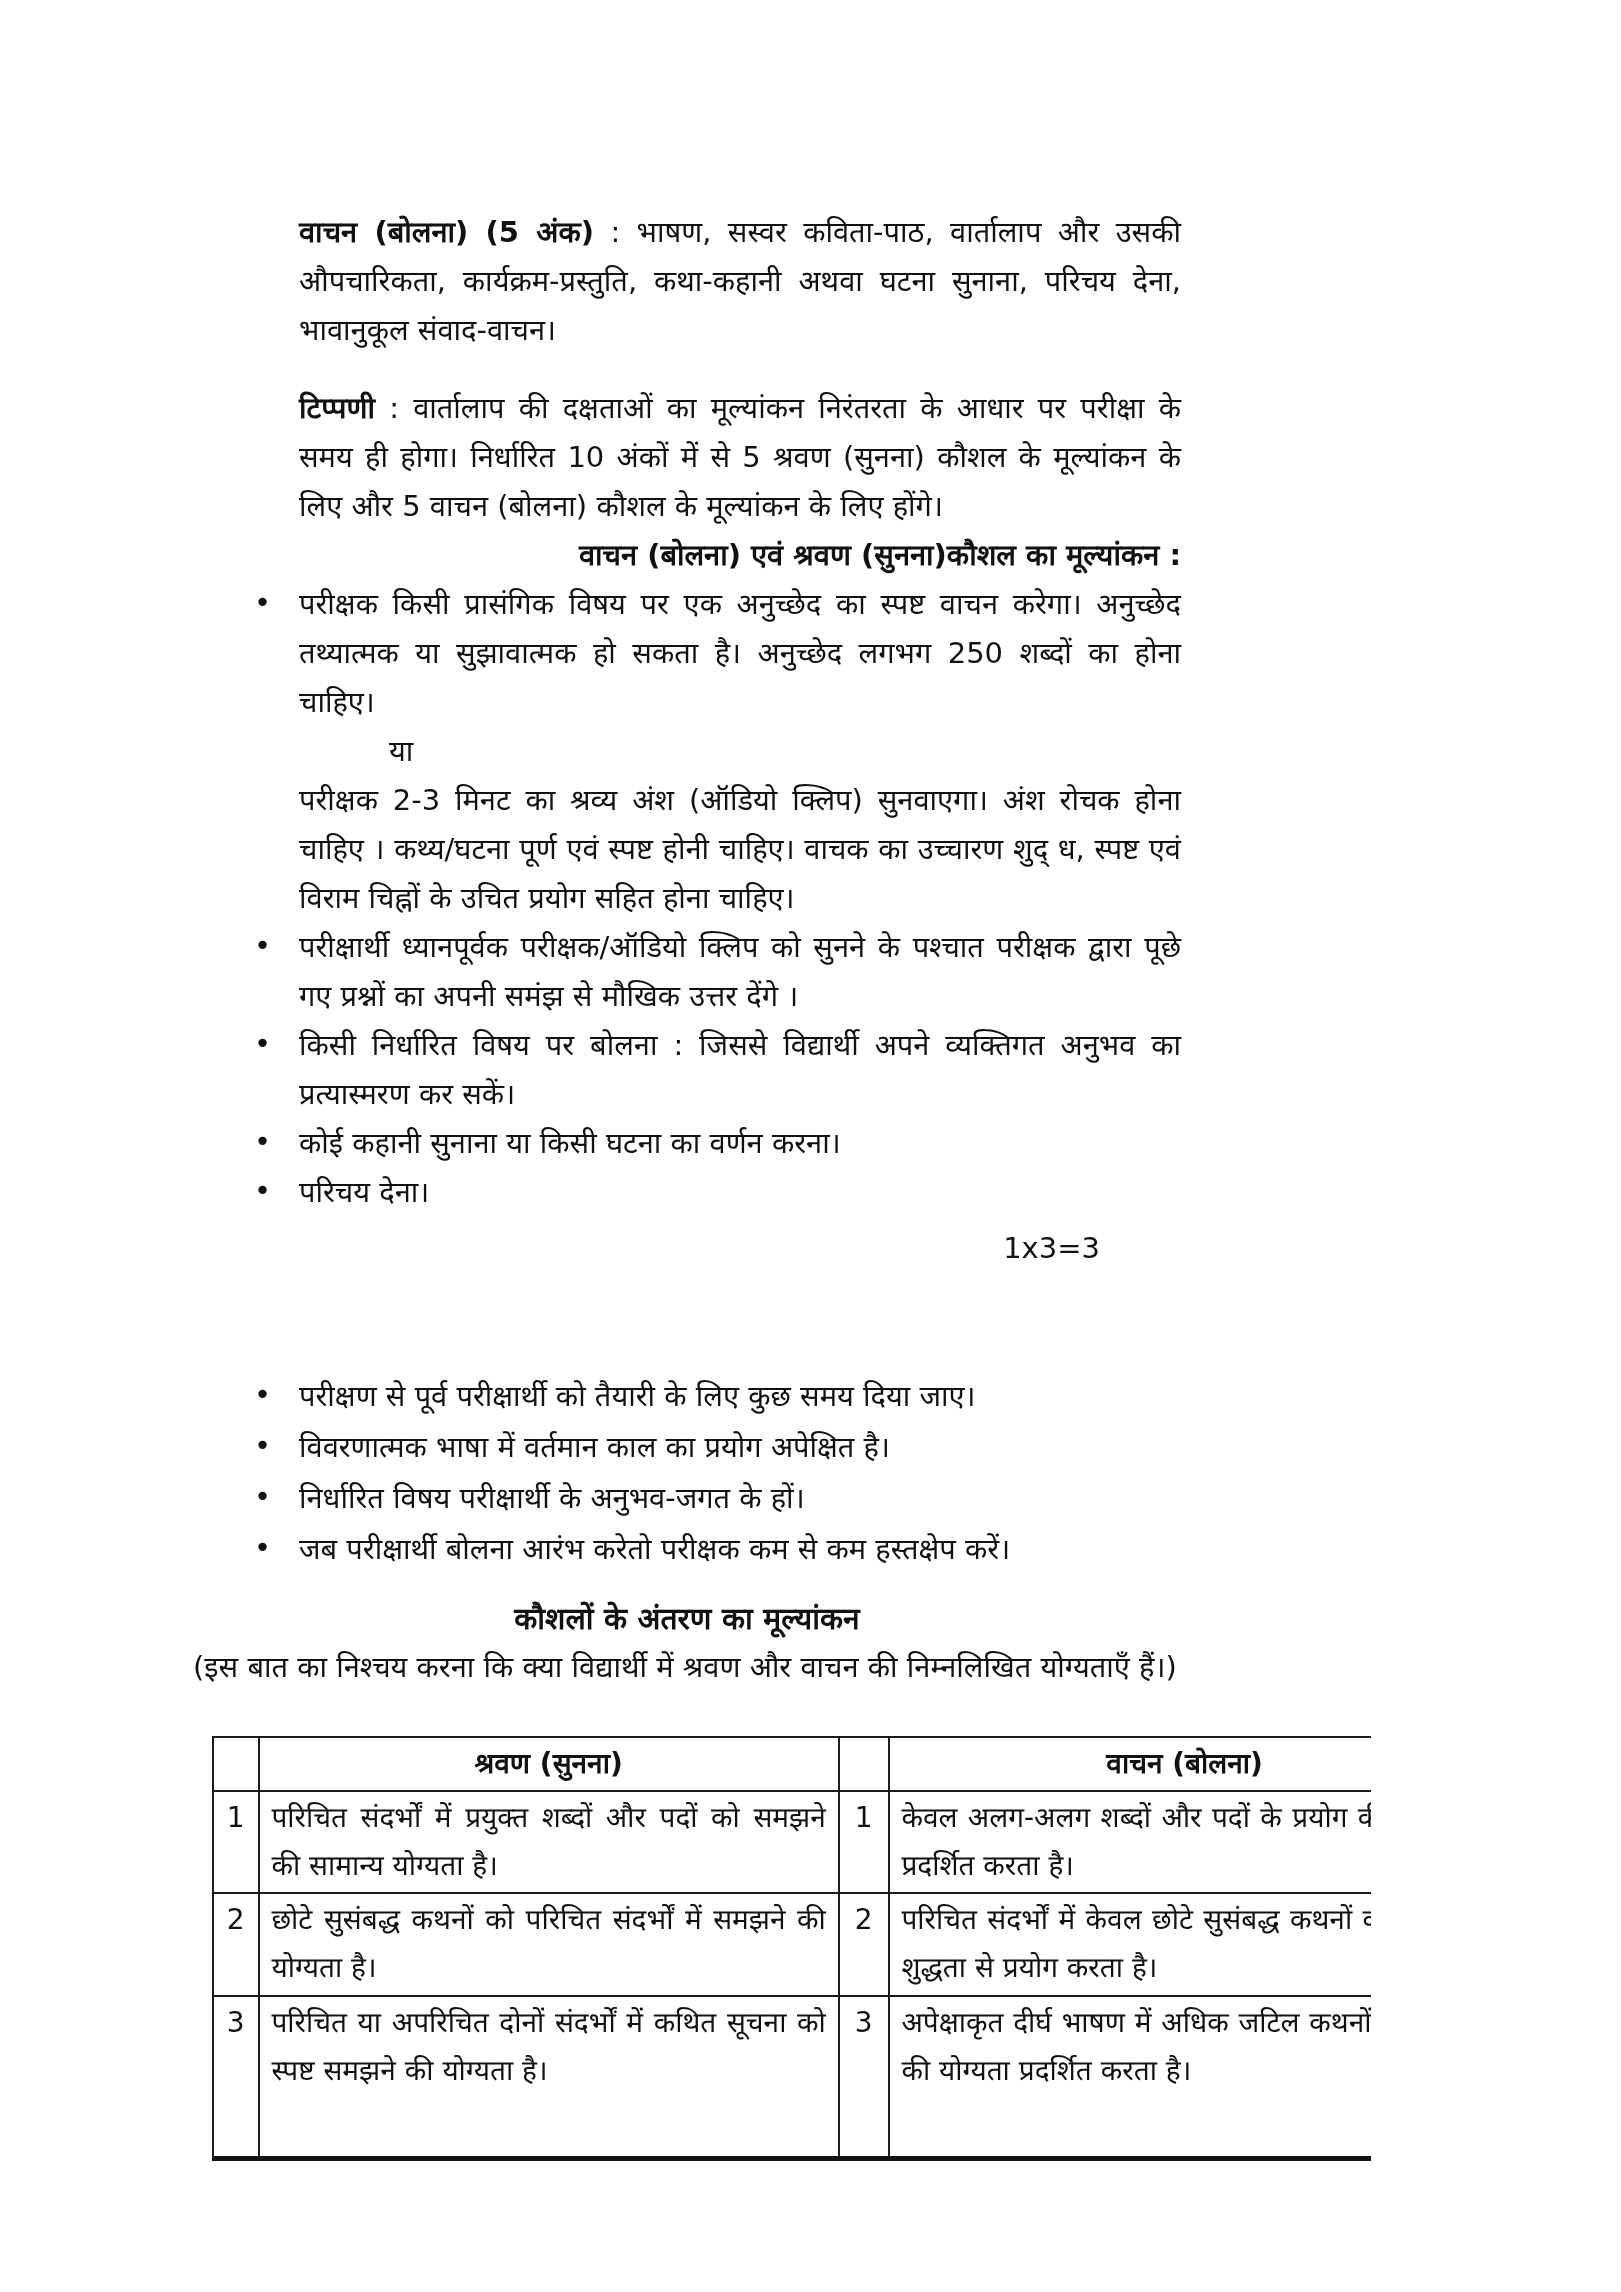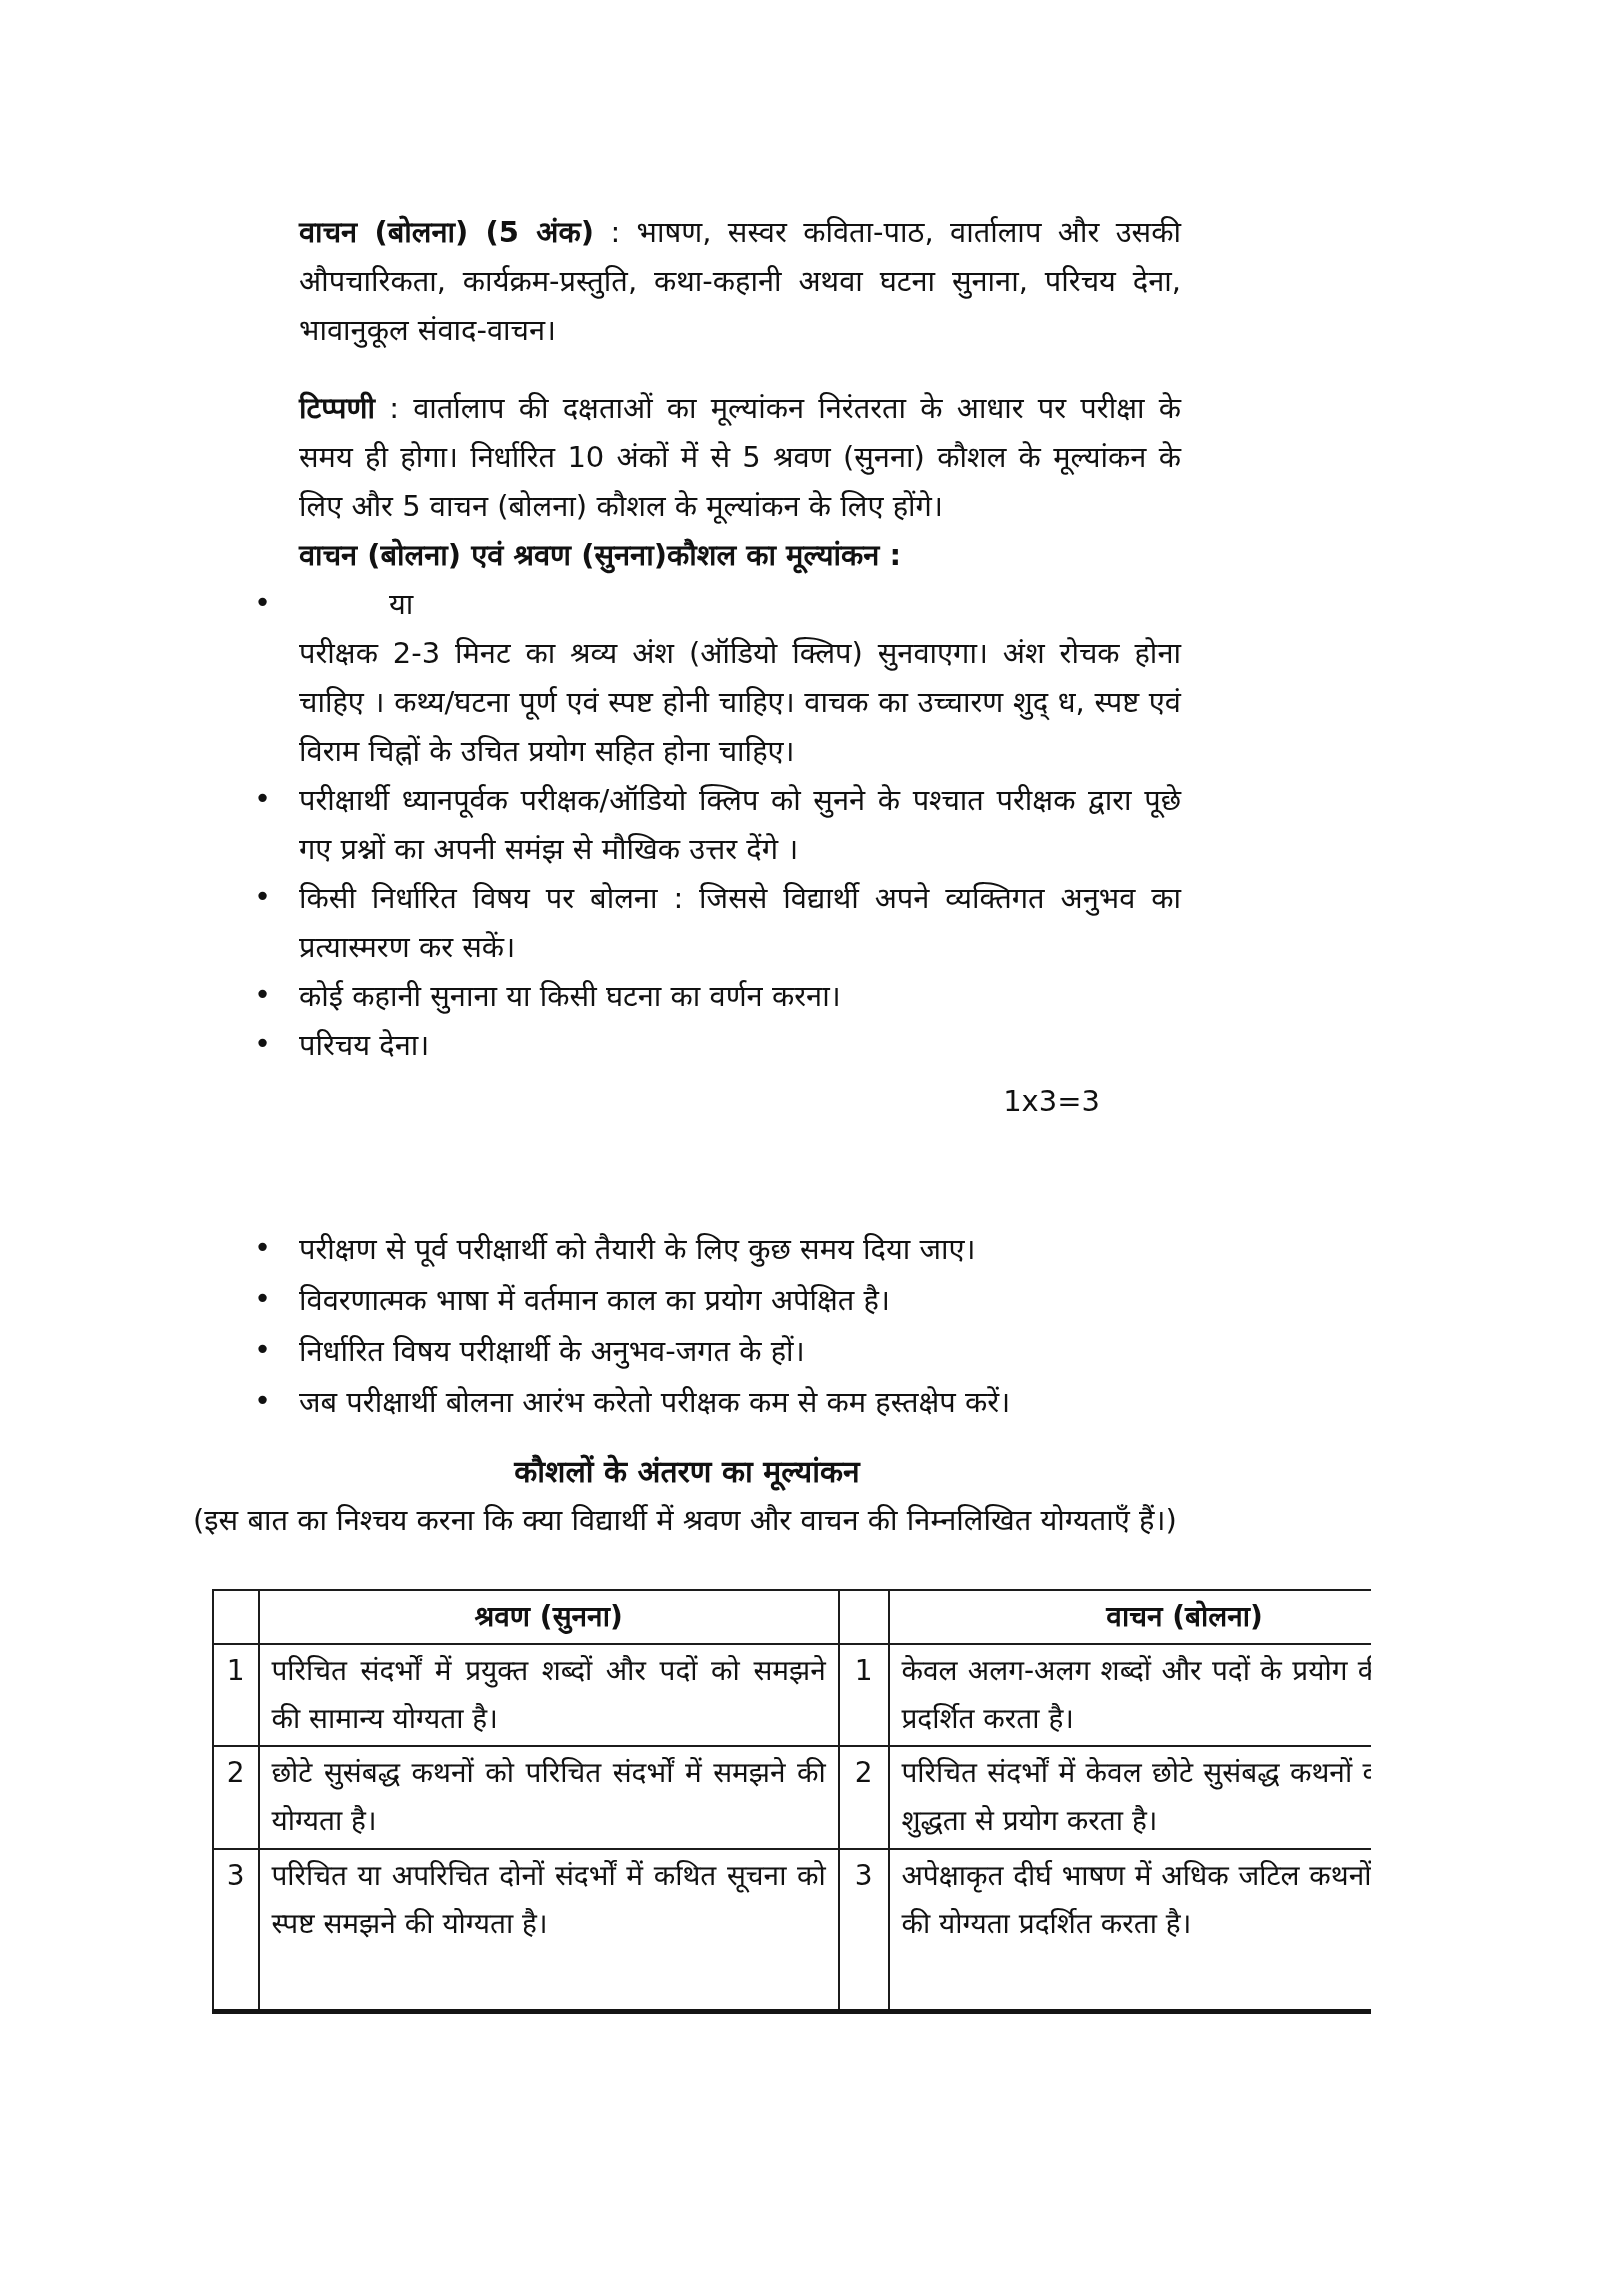--- a/index.html
+++ b/index.html
@@ -14,21 +14,21 @@
   .content{
     box-sizing:border-box;
     width:100%;height:100%;
     padding:208px 190px 0 193px;
   }
   .para,.blist,.eval-heading,.subtitle,.marks{font-size:29px;line-height:49px;}
   .just{text-align:justify;}
   .para{margin:0 0 0 106px;}
   .note{margin-top:29px;}
   .lead{font-weight:700;}
-  .eval-heading{margin:0 0 0 106px;font-weight:700;}
+  .eval-heading{margin:0 0 0 106px;font-weight:700;text-align:right;}
   ul.blist{list-style:none;margin:0;padding:0 0 0 59px;}
   ul.blist li{position:relative;padding-left:47px;}
   .blt{position:absolute;left:2px;top:-2px;font-size:29px;}
   .or-line{padding-left:90px;text-align:left;}
   .sub-note{text-align:left;}
   .marks{padding-right:81px;text-align:right;margin-top:6.9px;}
   ul.guide-list{margin-top:98px;}
   ul.guide-list li{line-height:51px;}
   .transfer-heading{
     margin:19px 0 0 0;text-align:center;
@@ -63,20 +63,21 @@
 
     <p class="para just"><span class="lead">वाचन (बोलना) (5 अंक)</span><span> : भाषण, सस्वर कविता-पाठ, वार्तालाप और उसकी औपचारिकता, कार्यक्रम-प्रस्तुति, कथा-कहानी अथवा घटना सुनाना, परिचय देना, भावानुकूल संवाद-वाचन।</span></p>
 
     <p class="para just note"><span class="lead">टिप्पणी</span><span> : वार्तालाप की दक्षताओं का मूल्यांकन निरंतरता के आधार पर परीक्षा के समय ही होगा। निर्धारित 10 अंकों में से 5 श्रवण (सुनना) कौशल के मूल्यांकन के लिए और 5 वाचन (बोलना) कौशल के मूल्यांकन के लिए होंगे।</span></p>
 
     <p class="eval-heading">वाचन (बोलना) एवं श्रवण (सुनना)कौशल का मूल्यांकन :</p>
 
     <ul class="blist main-list">
       <li>
         <span class="blt">•</span>
+        <div class="just">परीक्षक किसी प्रासंगिक विषय पर एक अनुच्छेद का स्पष्ट वाचन करेगा। अनुच्छेद तथ्यात्मक या सुझावात्मक हो सकता है। अनुच्छेद लगभग 250 शब्दों का होना चाहिए।</div>
         <div class="or-line">या</div>
         <div class="just">परीक्षक 2-3 मिनट का श्रव्य अंश (ऑडियो क्लिप) सुनवाएगा। अंश रोचक होना चाहिए । कथ्य/घटना पूर्ण एवं स्पष्ट होनी चाहिए। वाचक का उच्चारण शुद् ध, स्पष्ट एवं विराम चिह्नों के उचित प्रयोग सहित होना चाहिए।</div>
       </li>
       <li>
         <span class="blt">•</span>
         <div class="just">परीक्षार्थी ध्यानपूर्वक परीक्षक/ऑडियो क्लिप को सुनने के पश्चात परीक्षक द्वारा पूछे गए प्रश्नों का अपनी समंझ से मौखिक उत्तर देंगे ।</div>
       </li>
       <li>
         <span class="blt">•</span>
         <div class="just">किसी निर्धारित विषय पर बोलना : जिससे विद्यार्थी अपने व्यक्तिगत अनुभव का प्रत्यास्मरण कर सकें।</div>

